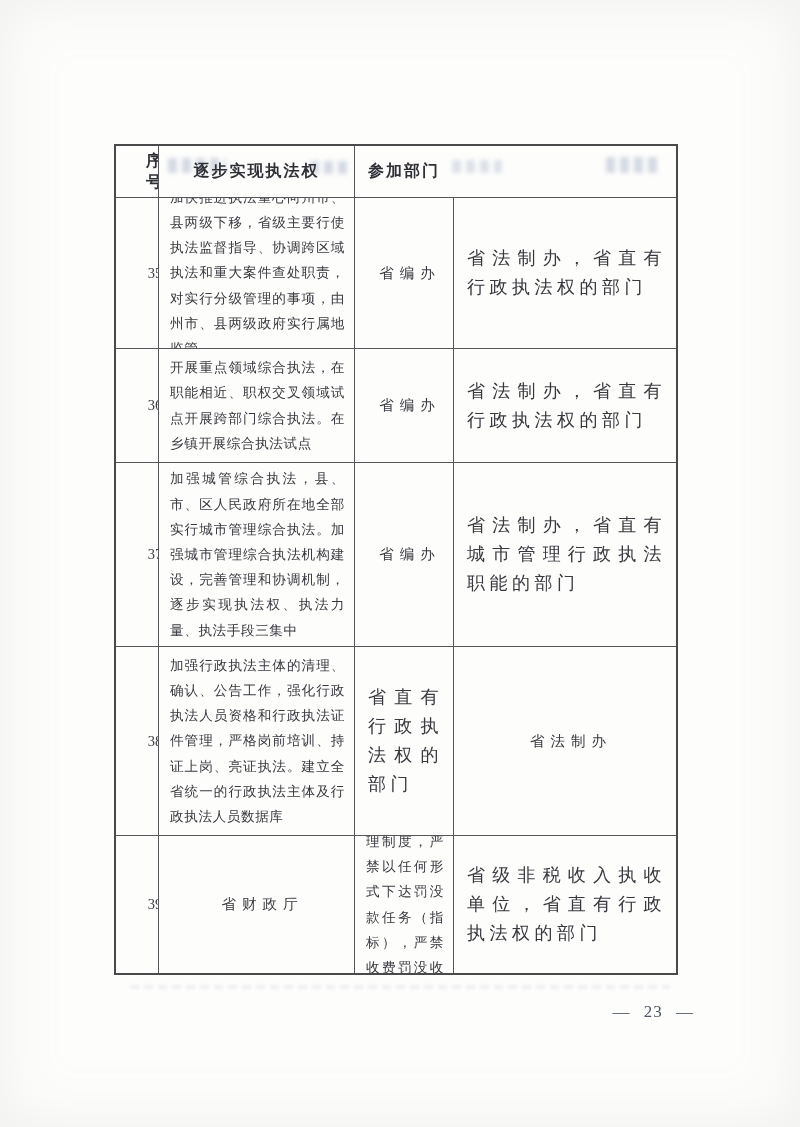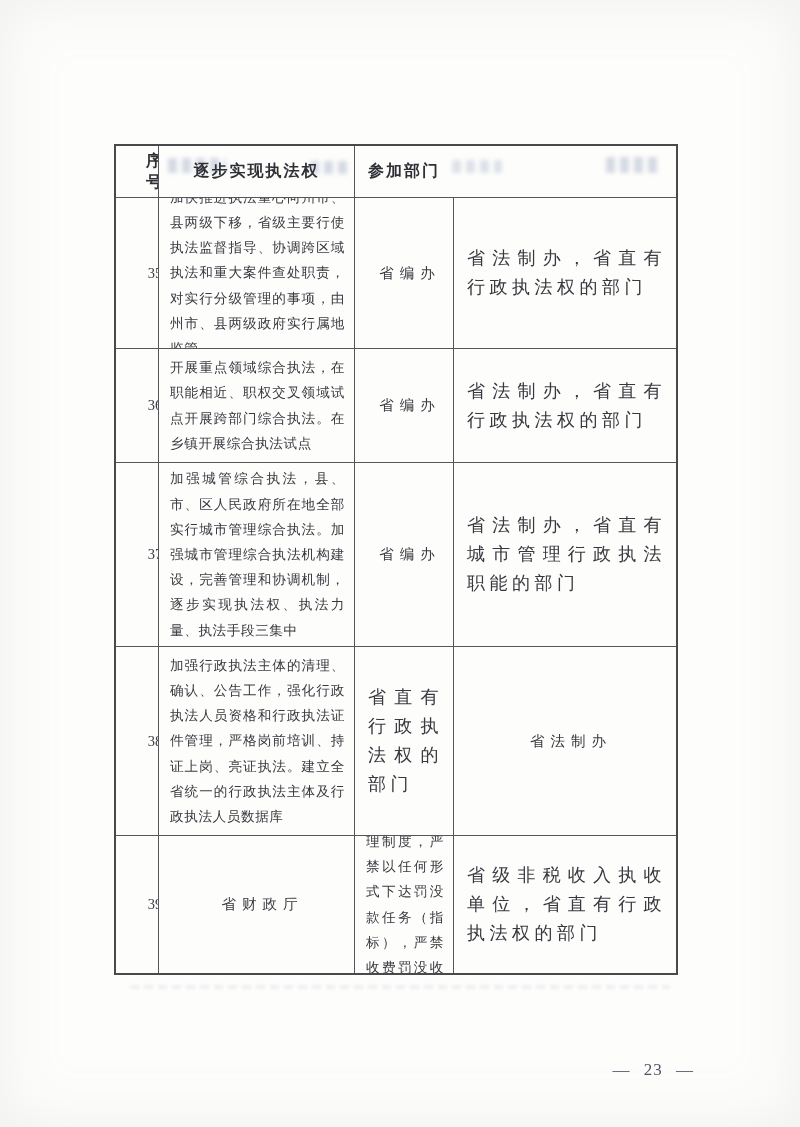--- a/index.html
+++ b/index.html
@@ -92,21 +92,21 @@
     font-size: 18px;
     line-height: 29px;
     letter-spacing: 4.5px;
     text-align: justify;
     text-justify: inter-character;
   }
 
   
   .page-number {
     position: absolute;
-    top: 1060px;
+    top: 1002px;
     right: 106px;
     font-size: 17px;
     letter-spacing: 1px;
     word-spacing: 8px;
     color: #4e5666;
   }
 
   
   .smudge {
     position: absolute;

